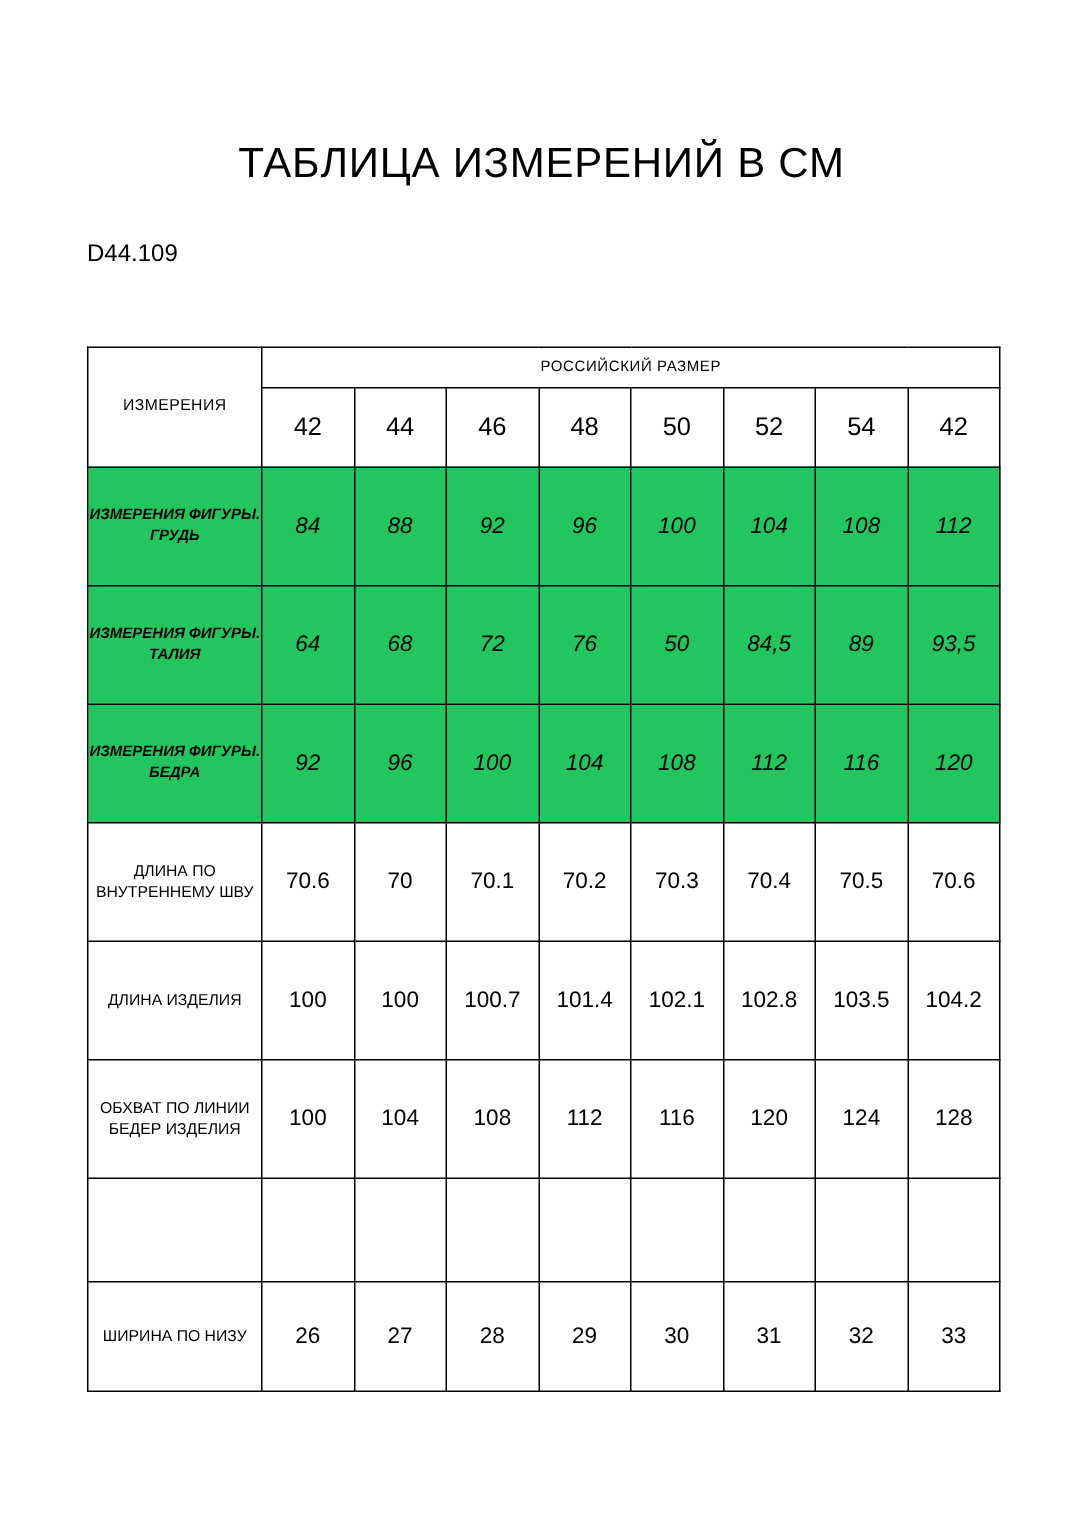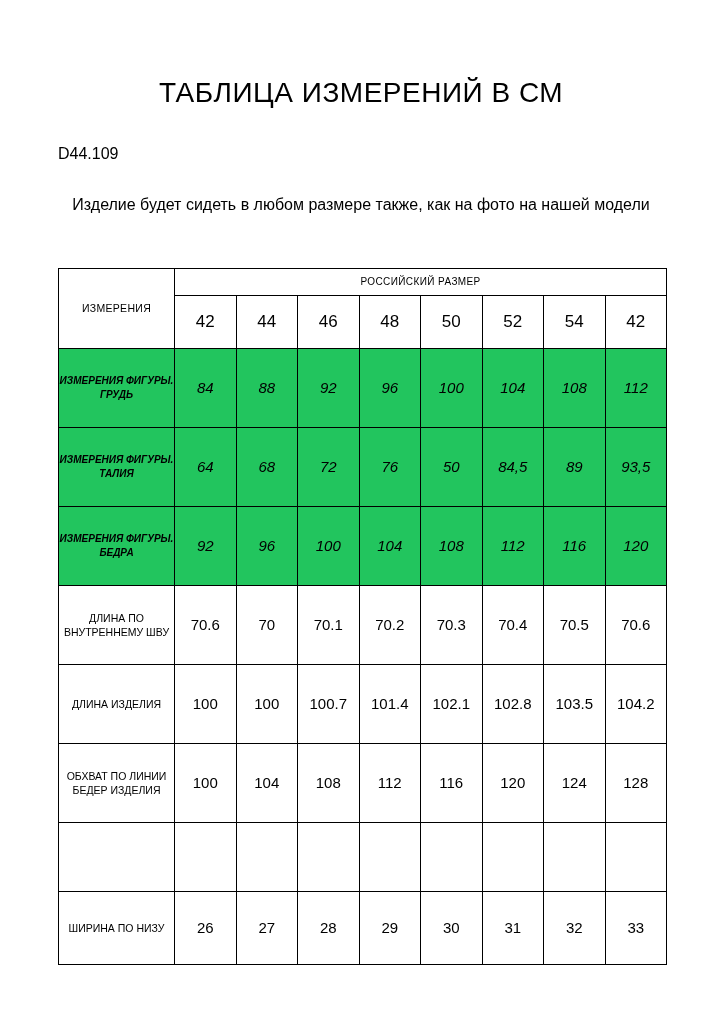--- a/index.html
+++ b/index.html
@@ -12,21 +12,21 @@
     height: 1024px;
     font-family: "Liberation Sans", sans-serif;
     color: #000000;
     position: relative;
     overflow: hidden;
   }
   .page {
     width: 722px;
     height: 1024px;
     box-sizing: border-box;
-    padding: 0 58px;
+    padding: 16px 58px;
   }
   .title {
     text-align: center;
     font-size: 28px;
     font-weight: normal;
     letter-spacing: 0.5px;
     margin: 0;
     padding-top: 78px;
     line-height: 1.1;
   }
@@ -116,21 +116,20 @@
 </style>
 </head>
 <body>
 
 <div class="page">
 
   <h1 class="title">ТАБЛИЦА ИЗМЕРЕНИЙ В СМ</h1>
 
   <div class="subtitle">D44.109</div>
 
-  <div class="note">Изделие будет сидеть в любом размере также, как на фото на нашей модели</div>
 
   <div class="table-wrap">
     <table class="size-table">
       <colgroup>
         <col class="col-label">
         <col class="col-size">
           <col class="col-size">
           <col class="col-size">
           <col class="col-size">
         <col class="col-size">

